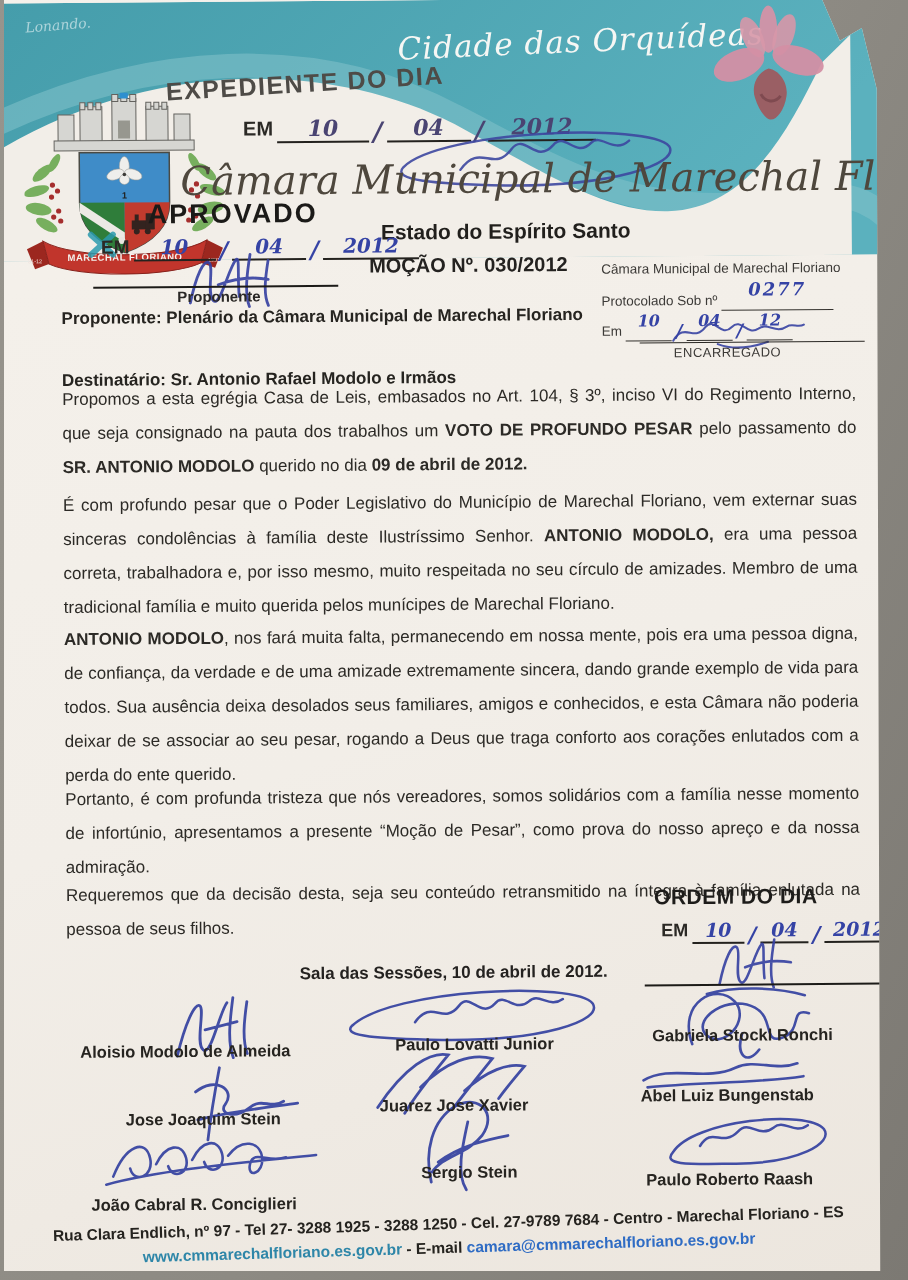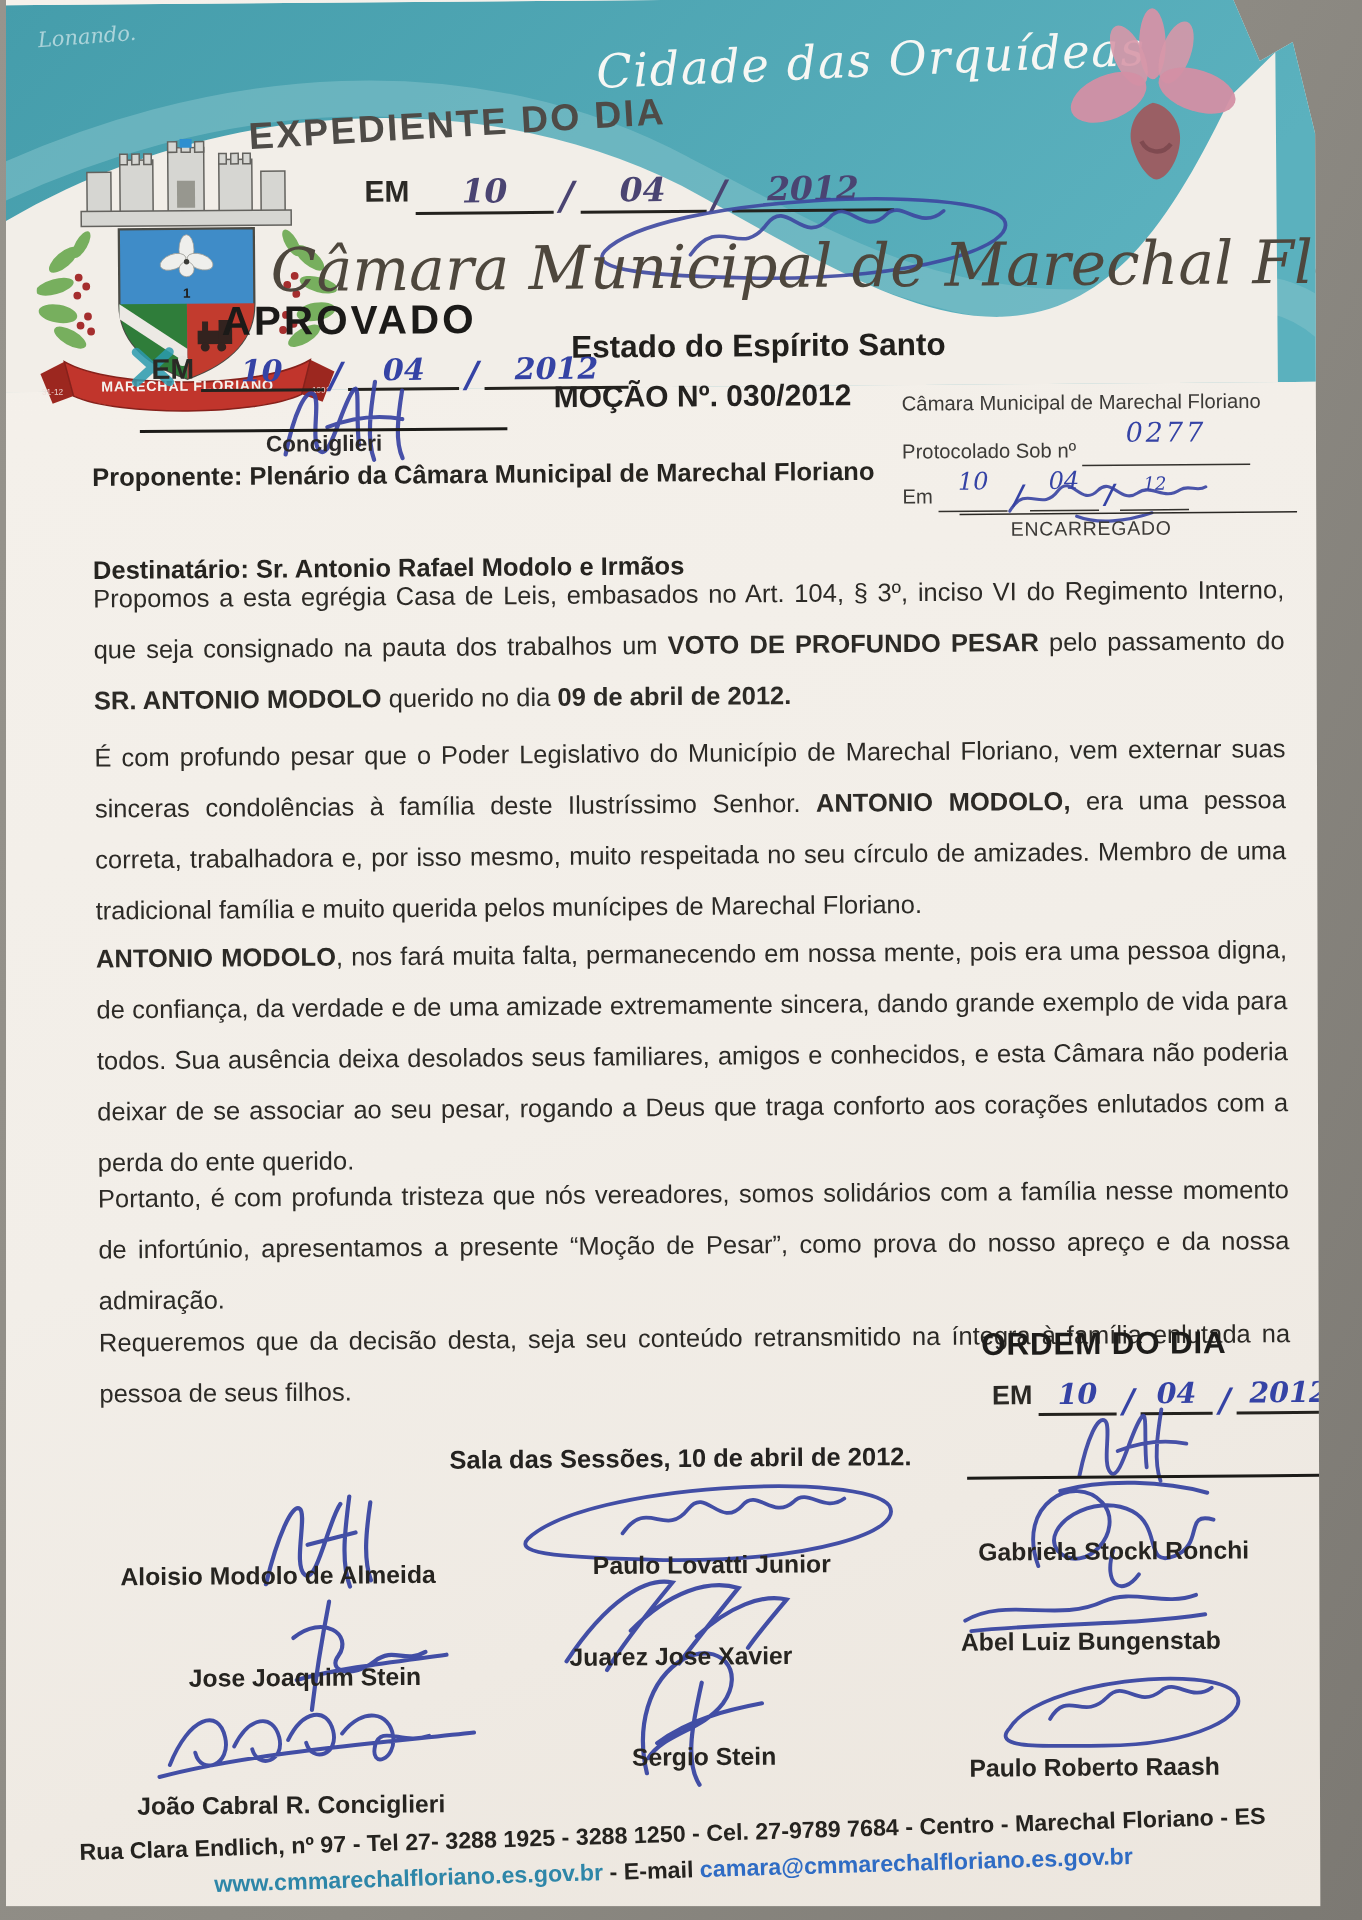--- a/index.html
+++ b/index.html
@@ -38,21 +38,21 @@
     font-family:"DejaVu Serif",serif;font-style:italic;font-weight:bold;line-height:1;
     padding-bottom:2px;}
   .sl{font-family:"DejaVu Serif",serif;font-style:italic;font-weight:bold;
     position:relative;top:4px;}
   .ink-dark{color:#4a4472;}
   .ink-blue{color:#3543a5;}
   
   #protocol{left:600px;top:262px;width:285px;font-size:13.5px;color:#3c3a37;line-height:1.4;}
   .proto-row{display:flex;align-items:flex-end;gap:4px;margin-top:2px;}
   .pslot{display:inline-block;border-bottom:1.8px solid #33312d;text-align:center;
-    font-family:"DejaVu Serif",serif;font-style:italic;font-weight:normal;line-height:1;padding-bottom:11px;}
+    font-family:"DejaVu Serif",serif;font-style:italic;font-weight:bold;line-height:1;padding-bottom:11px;}
   #encarregado-line{left:638px;top:344px;width:225px;border-top:1.8px solid #2a2824;}
   #encarregado-lbl{left:672px;top:347px;font-size:13px;color:#3c3a37;letter-spacing:.5px;text-align:center;}
   
   .lead{left:60px;font-size:17px;font-weight:bold;color:#262420;}
   .para{position:absolute;left:60px;width:794px;font-size:17px;line-height:2.0;
     color:#2c2a26;text-align:justify;margin:0;}
   #sala{left:293px;top:963px;font-size:17px;font-weight:bold;color:#242220;}
   
   #ordem-lbl{left:648px;top:887px;font-size:21px;font-weight:bold;color:#1d1c1a;letter-spacing:.5px;}
   #ordem-line{left:638px;top:986px;width:245px;border-bottom:2.5px solid #1c1b18;}
@@ -226,37 +226,37 @@
     <span class="sl ink-blue" style="font-size:24px;">/</span>
     <span class="slot ink-blue" style="width:96px;font-size:20px;">2012</span>
   </div>
 
   <div class="sig" style="left:175px;top:248px;">
     <svg width="120" height="62" viewBox="0 0 120 60">
       <path d="M14,52 C20,24 28,8 33,12 C38,16 30,44 37,50 C44,56 52,18 60,9 C64,5 61,28 63,46 M74,4 C71,22 68,42 73,56 M42,34 C58,28 76,26 92,29 M92,10 C89,28 87,44 92,55" fill="none" stroke="#3742a2" stroke-width="2.8" stroke-linecap="round" opacity=".92"></path>
     </svg>
   </div>
   <div class="abs" id="presidente-line"></div>
-  <div class="abs" id="presidente-lbl">Conciglieri</div>
+  <div class="abs" id="presidente-lbl">Proponente</div>
 
   <div class="abs" id="mocao">MOÇÃO Nº. 030/2012</div>
 
   <div class="abs" id="protocol">
     <div>Câmara Municipal de Marechal Floriano</div>
     <div class="proto-row">
       <span>Protocolado Sob nº</span>
       <span class="pslot ink-blue" style="width:112px;font-size:18px;letter-spacing:2px;">0277</span>
     </div>
     <div class="proto-row">
       <span>Em</span>
       <span class="pslot ink-blue" style="width:46px;font-size:16px;">10</span>
       <span class="sl ink-blue" style="font-size:18px;top:2px;">/</span>
       <span class="pslot ink-blue" style="width:46px;font-size:16px;">04</span>
       <span class="sl ink-blue" style="font-size:18px;top:2px;">/</span>
-      <span class="pslot ink-blue" style="width:46px;font-size:12px;">12</span>
+      <span class="pslot ink-blue" style="width:46px;font-size:16px;">12</span>
     </div>
   </div>
   <div class="sig" style="left:660px;top:316px;">
     <svg width="150" height="36" viewBox="0 0 150 38">
       <path d="M8,28 C20,8 30,30 42,14 C52,2 58,26 70,14 C80,4 86,24 98,16 C108,9 116,22 128,14 C134,10 140,16 146,12 M55,32 C70,38 90,36 108,30" fill="none" stroke="#3742a2" stroke-width="2.2" stroke-linecap="round" opacity=".9"></path>
     </svg>
   </div>
   <div class="abs" id="encarregado-line"></div>
   <div class="abs" id="encarregado-lbl">ENCARREGADO</div>
 

